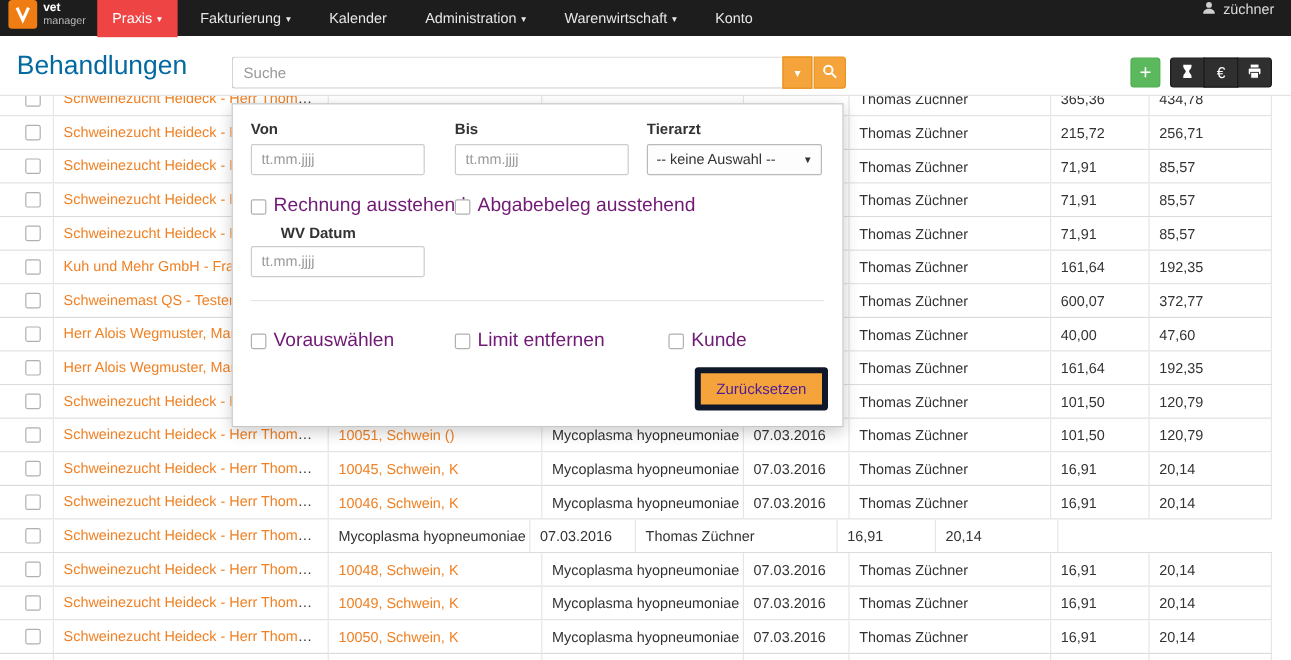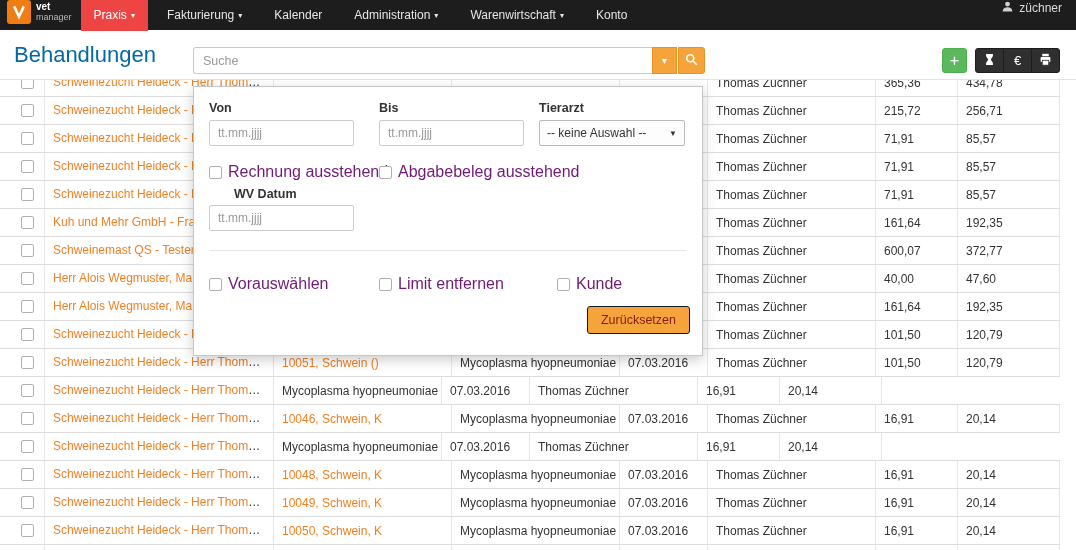--- a/index.html
+++ b/index.html
@@ -119,21 +119,21 @@
     border: 1px solid #b9b9b9; border-radius: 2px; background: #fdfdfd;
     font-size: 12px; color: #333; display: flex; align-items: center;
     justify-content: space-between; padding: 0 7px; cursor: pointer;
   }
   .p-select .sel-caret { font-size: 8px; color: #333; }
   .p-check { position: absolute; display: flex; align-items: center; gap: 6px; cursor: pointer; }
   .p-check .cb-label { font-size: 16px; color: #701a75; white-space: nowrap; }
   .p-divider { position: absolute; left: 15px; right: 15px; top: 163px; border-top: 1px solid #e6e6e6; }
   .btn-reset {
     position: absolute; right: 12px; top: 219px;
-    background: #f5a43b; border: 1px solid #0f172a; color: #7f1d1d;
+    background: #f5a43b; border: 5px solid #0f172a; color: #4c1d95;
     border-radius: 3px; font-size: 12.5px; padding: 6px 13px; cursor: pointer;
     font-family: "Liberation Sans", sans-serif;
   }
 </style>
 </head>
 <body>
 
 <nav class="navbar">
   <div class="brand">
     <div class="brand-mark">
@@ -298,20 +298,23 @@
       <div class="cell c-date">07.03.2016</div>
       <div class="cell c-vet">Thomas Züchner</div>
       <div class="cell c-net">101,50</div>
       <div class="cell c-gross">120,79</div>
     </div>
     <div class="trow">
       <div class="cell c-check">
         <span class="cb"></span>
       </div>
       <div class="cell c-customer"><a class="lnk">Schweinezucht Heideck - Herr Thomas Züchn...</a></div>
+      <div class="cell c-animal">
+        <a class="lnk">10045, Schwein, K</a>
+      </div>
       <div class="cell c-diag">Mycoplasma hyopneumoniae</div>
       <div class="cell c-date">07.03.2016</div>
       <div class="cell c-vet">Thomas Züchner</div>
       <div class="cell c-net">16,91</div>
       <div class="cell c-gross">20,14</div>
     </div>
     <div class="trow">
       <div class="cell c-check">
         <span class="cb"></span>
       </div>

